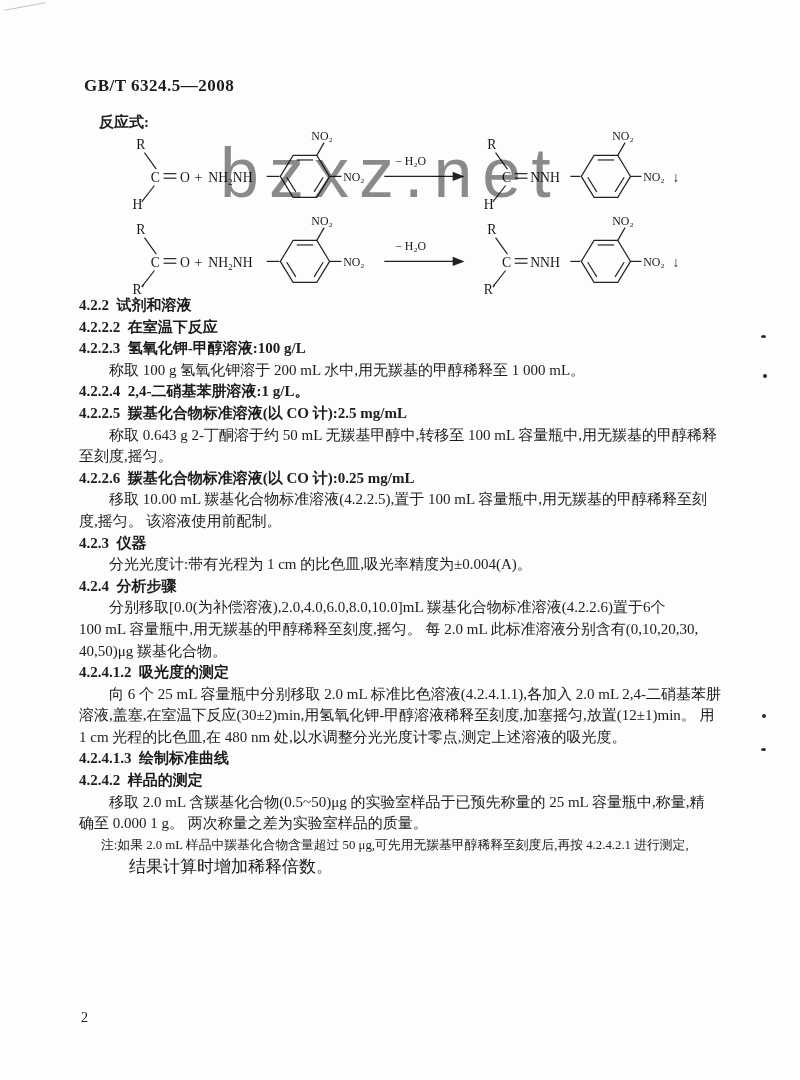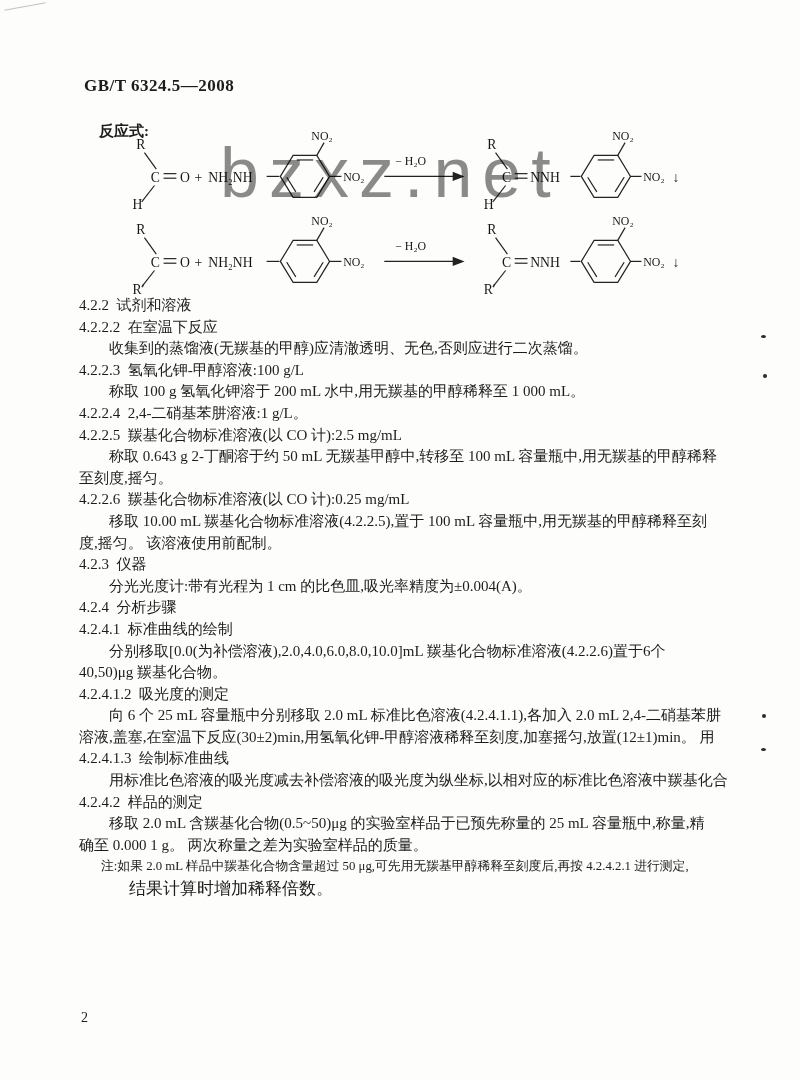--- a/index.html
+++ b/index.html
@@ -1,36 +1,36 @@
 <!DOCTYPE html>
 <html><head>
 <meta charset="utf-8">
 <style>
   * { margin:0; padding:0; box-sizing:border-box; }
   html,body { width:800px; height:1080px; }
   body { background:#fdfdfc; font-family:"Liberation Serif","DejaVu Serif",serif; color:#1c1c1c; position:relative; overflow:hidden; }
   .page { position:absolute; inset:0; }
 
   .header { position:absolute; left:84px; top:76px; font-size:17px; font-weight:700; letter-spacing:0.5px;text-align:center; }
-  .reaction-label { position:absolute; left:99px; top:122px; font-size:15px; font-weight:700;text-align:right; }
+  .reaction-label { position:absolute; left:99px; top:113px; font-size:15px; font-weight:700;text-align:right; }
 
   .watermark { position:absolute; left:220px; top:133px; font-family:"Liberation Sans","DejaVu Sans",sans-serif;
                font-size:70px; font-weight:400; letter-spacing:10px; color:#000000; opacity:.45; user-select:none; }
 
   .rxn { position:absolute; left:118px; width:570px; height:86px; }
   .rxn1 { top:127px; }
   .rxn2 { top:212px; }
   .rxn text { font-family:"Liberation Serif","DejaVu Serif",serif; font-size:15px; fill:#161616; }
   .rxn text.sm { font-size:13px; }
   .rxn line, .rxn path, .rxn polyline { stroke:#222; stroke-width:1.3; fill:none; }
   .rxn polygon { fill:#222; stroke:none; }
 
   .body-text { position:absolute; left:79px; top:295px; width:680px; }
   .line { white-space:pre; height:21.6px; font-size:15px; line-height:21.6px; }
-  .line.h  { font-weight:400; }
+  .line.h  { font-weight:700; }
   .line.p  { padding-left:30px; }
   .line.c  { padding-left:0; }
   .line.n  { padding-left:22px; font-size:12.8px; }
   .line.n2 { padding-left:50px; font-size:17px; }
 
   .page-number { position:absolute; left:81px; top:1010px; font-size:14px; }
 
   .speck { position:absolute; background:#2a2a2a; border-radius:50%; }
   .scratch { position:absolute; left:4px; top:6px; width:42px; height:1px; background:#aaa; transform:rotate(-10deg); opacity:.7; }
 </style>
@@ -127,41 +127,40 @@
     <line x1="562" y1="54" x2="574" y2="54"></line>
     <text x="576" y="59" class="sm">NO₂</text>
     <text x="608" y="60">↓</text>
   </svg>
 
   <div class="watermark">bzxz.net</div>
 
   <div class="body-text">
       <div class="line h">4.2.2  试剂和溶液</div>
       <div class="line h">4.2.2.2  在室温下反应</div>
-      <div class="line p">收集到的蒸馏液(无羰基的甲醇)应清澈透明、无色,否则应进行二次蒸馏。</div>
       <div class="line h">4.2.2.3  氢氧化钾-甲醇溶液:100 g/L</div>
       <div class="line p">称取 100 g 氢氧化钾溶于 200 mL 水中,用无羰基的甲醇稀释至 1 000 mL。</div>
       <div class="line h">4.2.2.4  2,4-二硝基苯肼溶液:1 g/L。</div>
       <div class="line h">4.2.2.5  羰基化合物标准溶液(以 CO 计):2.5 mg/mL</div>
       <div class="line p">称取 0.643 g 2-丁酮溶于约 50 mL 无羰基甲醇中,转移至 100 mL 容量瓶中,用无羰基的甲醇稀释</div>
       <div class="line c">至刻度,摇匀。</div>
       <div class="line h">4.2.2.6  羰基化合物标准溶液(以 CO 计):0.25 mg/mL</div>
       <div class="line p">移取 10.00 mL 羰基化合物标准溶液(4.2.2.5),置于 100 mL 容量瓶中,用无羰基的甲醇稀释至刻</div>
       <div class="line c">度,摇匀。 该溶液使用前配制。</div>
       <div class="line h">4.2.3  仪器</div>
       <div class="line p">分光光度计:带有光程为 1 cm 的比色皿,吸光率精度为±0.004(A)。</div>
       <div class="line h">4.2.4  分析步骤</div>
-      <div class="line h">4.2.4.1  标准曲线的绘制</div>
       <div class="line p">分别移取[0.0(为补偿溶液),2.0,4.0,6.0,8.0,10.0]mL 羰基化合物标准溶液(4.2.2.6)置于6个</div>
+      <div class="line c">100 mL 容量瓶中,用无羰基的甲醇稀释至刻度,摇匀。 每 2.0 mL 此标准溶液分别含有(0,10,20,30,</div>
       <div class="line c">40,50)μg 羰基化合物。</div>
       <div class="line h">4.2.4.1.2  吸光度的测定</div>
       <div class="line p">向 6 个 25 mL 容量瓶中分别移取 2.0 mL 标准比色溶液(4.2.4.1.1),各加入 2.0 mL 2,4-二硝基苯肼</div>
       <div class="line c">溶液,盖塞,在室温下反应(30±2)min,用氢氧化钾-甲醇溶液稀释至刻度,加塞摇匀,放置(12±1)min。 用</div>
+      <div class="line c">1 cm 光程的比色皿,在 480 nm 处,以水调整分光光度计零点,测定上述溶液的吸光度。</div>
       <div class="line h">4.2.4.1.3  绘制标准曲线</div>
-      <div class="line p">用标准比色溶液的吸光度减去补偿溶液的吸光度为纵坐标,以相对应的标准比色溶液中羰基化合</div>
       <div class="line h">4.2.4.2  样品的测定</div>
       <div class="line p">移取 2.0 mL 含羰基化合物(0.5~50)μg 的实验室样品于已预先称量的 25 mL 容量瓶中,称量,精</div>
       <div class="line c">确至 0.000 1 g。 两次称量之差为实验室样品的质量。</div>
       <div class="line n">注:如果 2.0 mL 样品中羰基化合物含量超过 50 μg,可先用无羰基甲醇稀释至刻度后,再按 4.2.4.2.1 进行测定,</div>
       <div class="line n2">结果计算时增加稀释倍数。</div>
     </div>
 
   <div class="page-number">2</div>
 
   <div class="speck" style="left:761px; top:335px; width:5px; height:3px;"></div>

